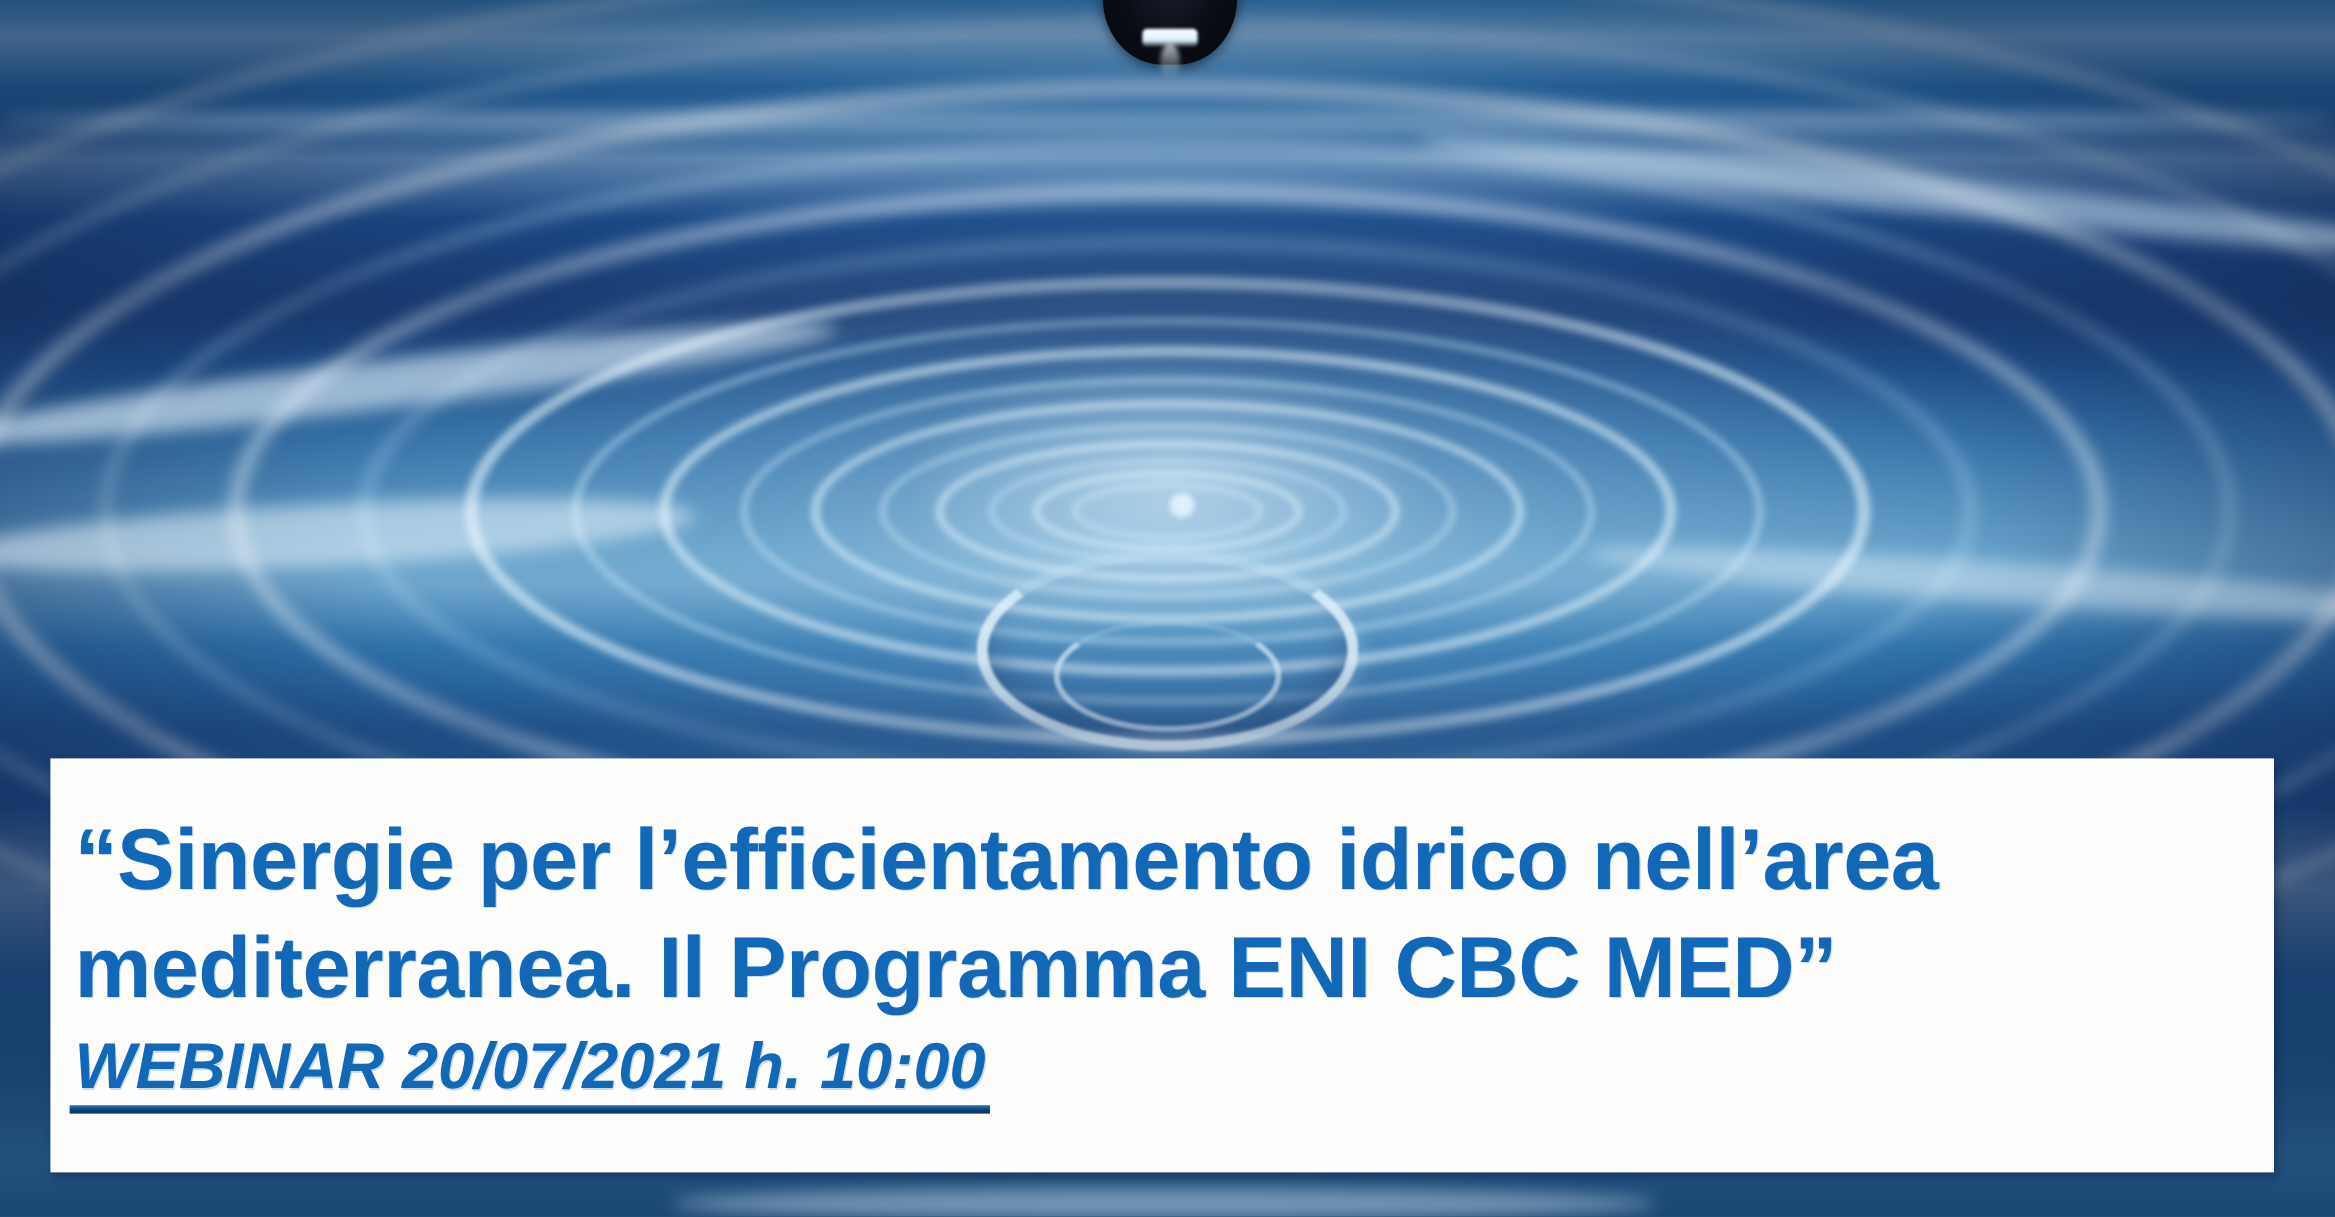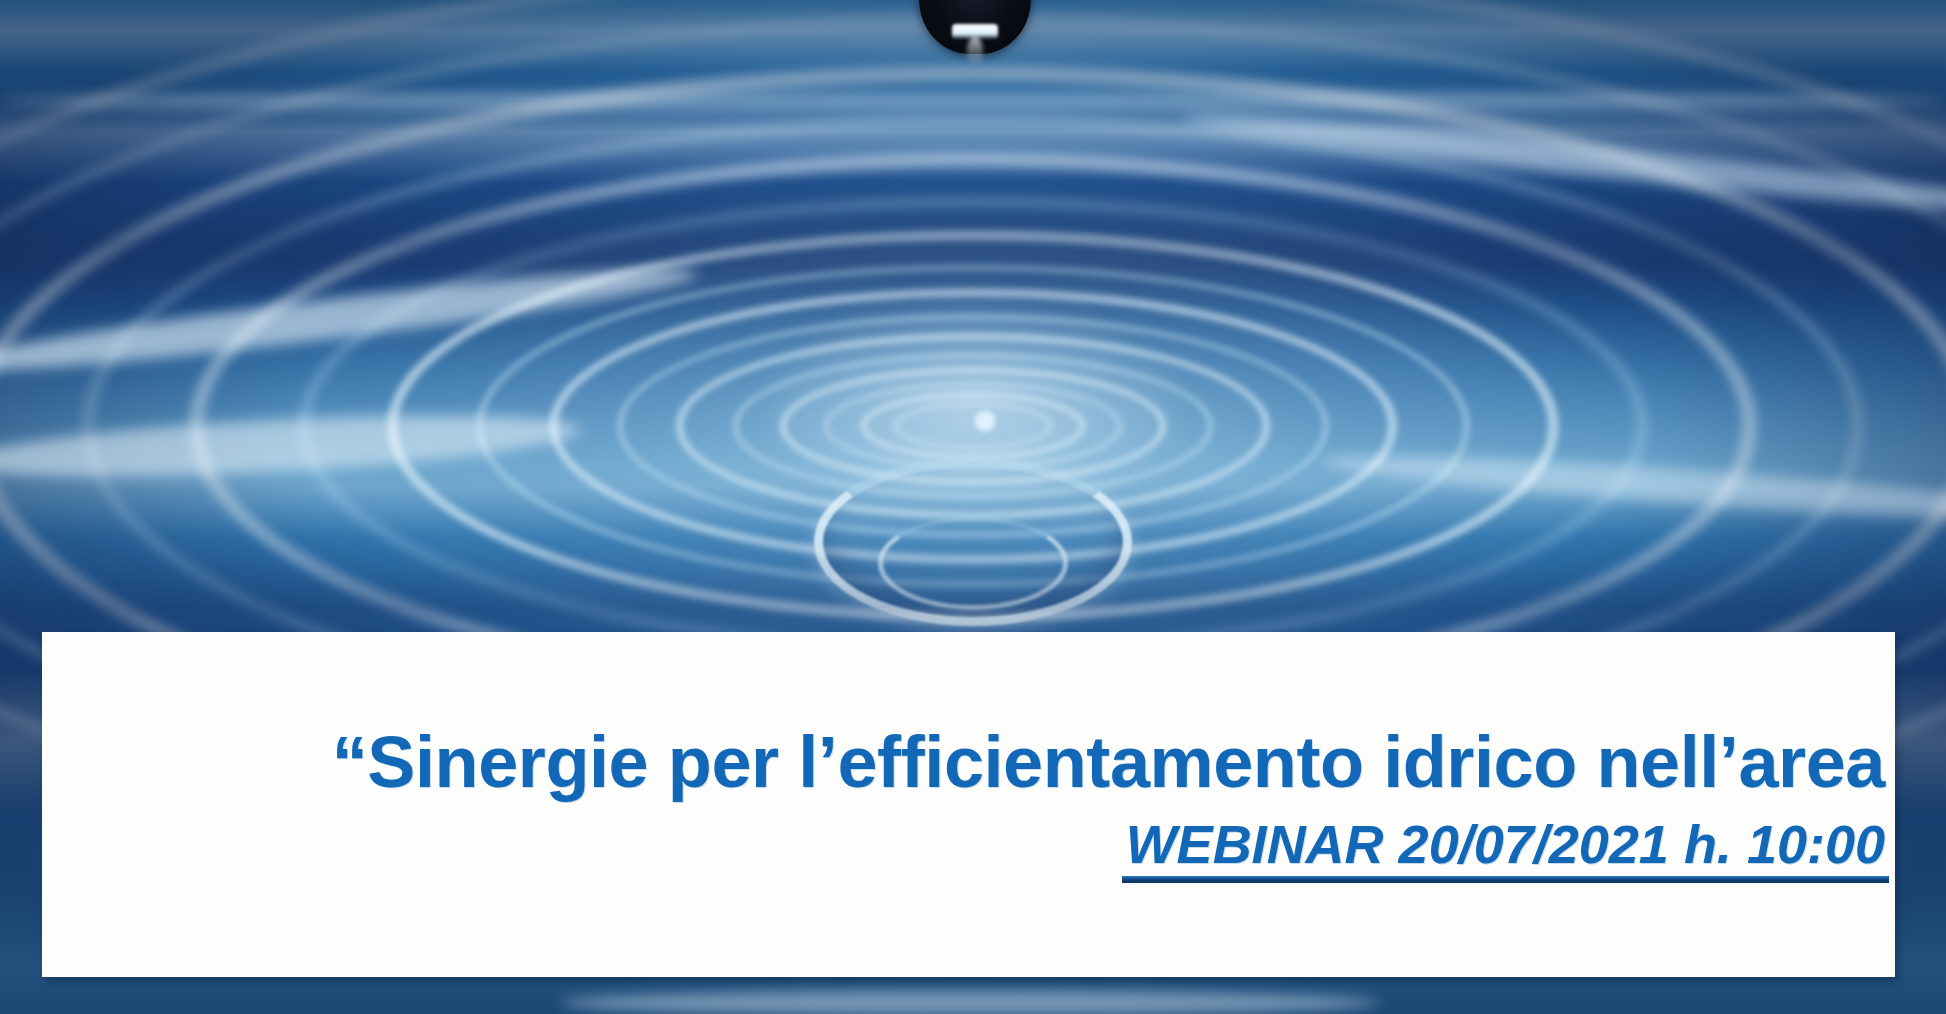--- a/index.html
+++ b/index.html
@@ -214,21 +214,21 @@
   .panel {
     position: absolute;
     left: 42px;
     top: 632px;
     width: 1853px;
     height: 345px;
     background: #fdfdfb;
     box-shadow: 3px 4px 7px rgba(8,30,60,0.40);
     display: flex;
     flex-direction: column;
-    align-items: flex-end;
+    align-items: flex-start;
     justify-content: center;
     text-align: center;
     box-sizing: border-box;
     padding: 6px 10px 14px 20px;
   }
 
   .title-line {
     color: #1268b6;
     font-family: "Liberation Sans", sans-serif;
     font-weight: bold;
@@ -306,19 +306,20 @@
   <div class="streak" style="left:1320px; top:470px; width:740px; height:34px; background:rgba(236,248,255,0.42); transform:rotate(4deg);"></div>
   <div class="streak" style="left:560px; top:990px; width:820px; height:26px; background:rgba(226,243,254,0.45);"></div>
   <div class="streak" style="left:0px; top:92px; width:1946px; height:18px; background:rgba(244,252,255,0.38);"></div>
 
   <div class="droplet"></div>
   <div class="droplet-spec"></div>
   <div class="droplet-trail"></div>
 
   <div class="panel">
     <div class="title-line">“Sinergie per l’efficientamento idrico nell’area</div>
+    <div class="title-line">mediterranea. Il Programma ENI CBC MED”</div>
     <div class="webinar-line">
       <span>WEBINAR 20/07/2021 h. 10:00</span>
       <span class="webinar-underline"></span>
     </div>
   </div>
 
 </div>
 
 </body></html>

